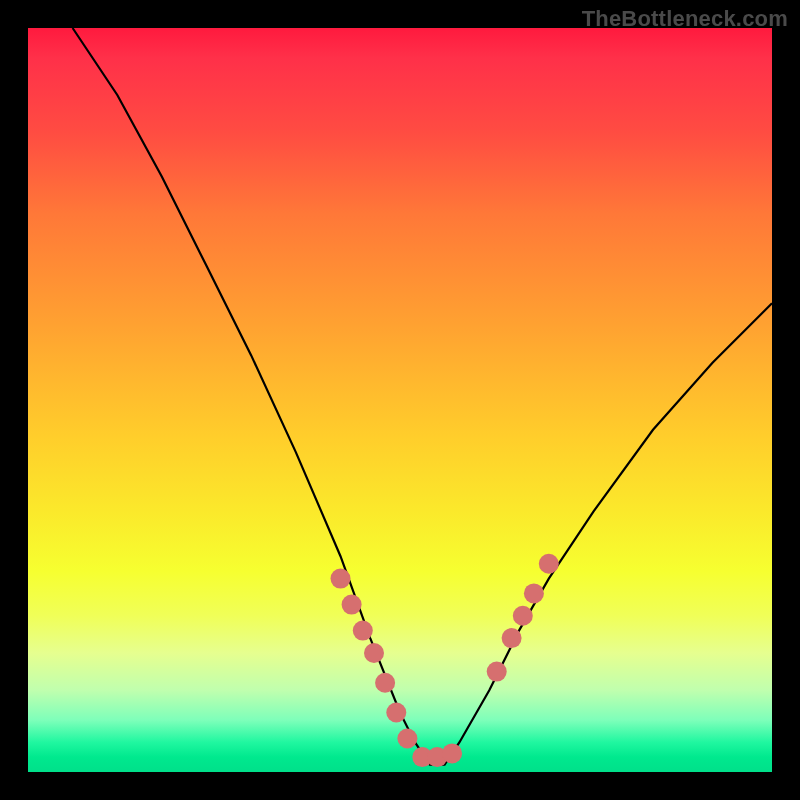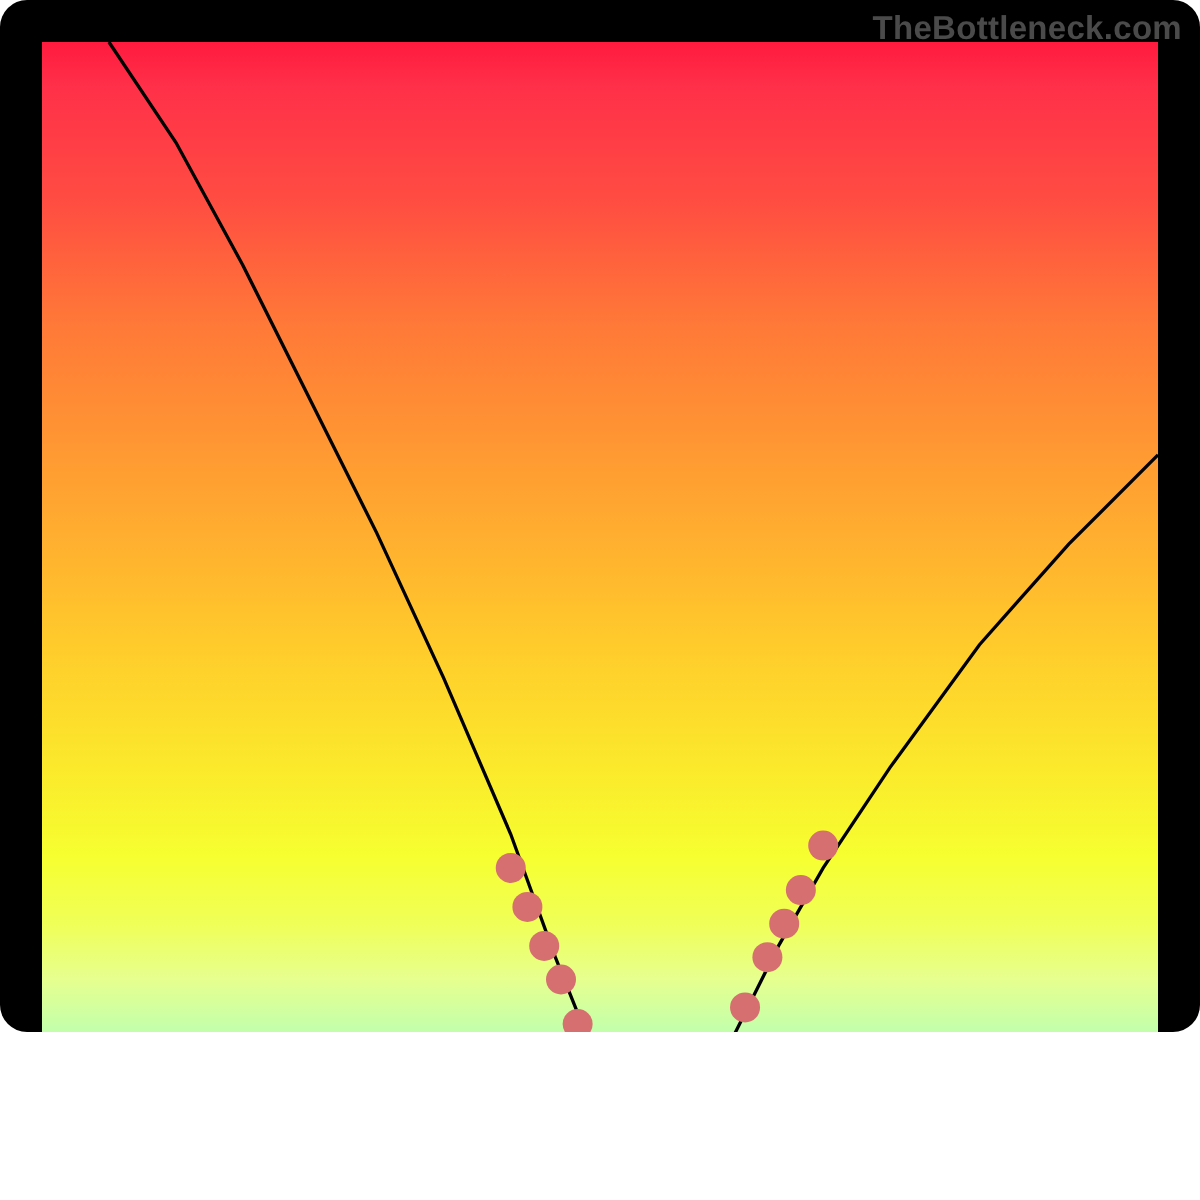--- a/index.html
+++ b/index.html
@@ -3,24 +3,23 @@
 <meta charset="utf-8">
 <style>
   body {
     margin: 0;
     padding: 0;
     background: #fff;
     font-family: Arial, Helvetica, sans-serif;
   }
   .chart-outer {
     width: 800px;
-    height: 688px;
+    height: 800px;
     position: relative;
     background: #000;
-    border-radius: 18px;
   }
   .plot-area {
     position: absolute;
     left: 28px;
     top: 28px;
     width: 744px;
     height: 744px;
     background: linear-gradient(
       to bottom,
       #ff1a3e 0%,

